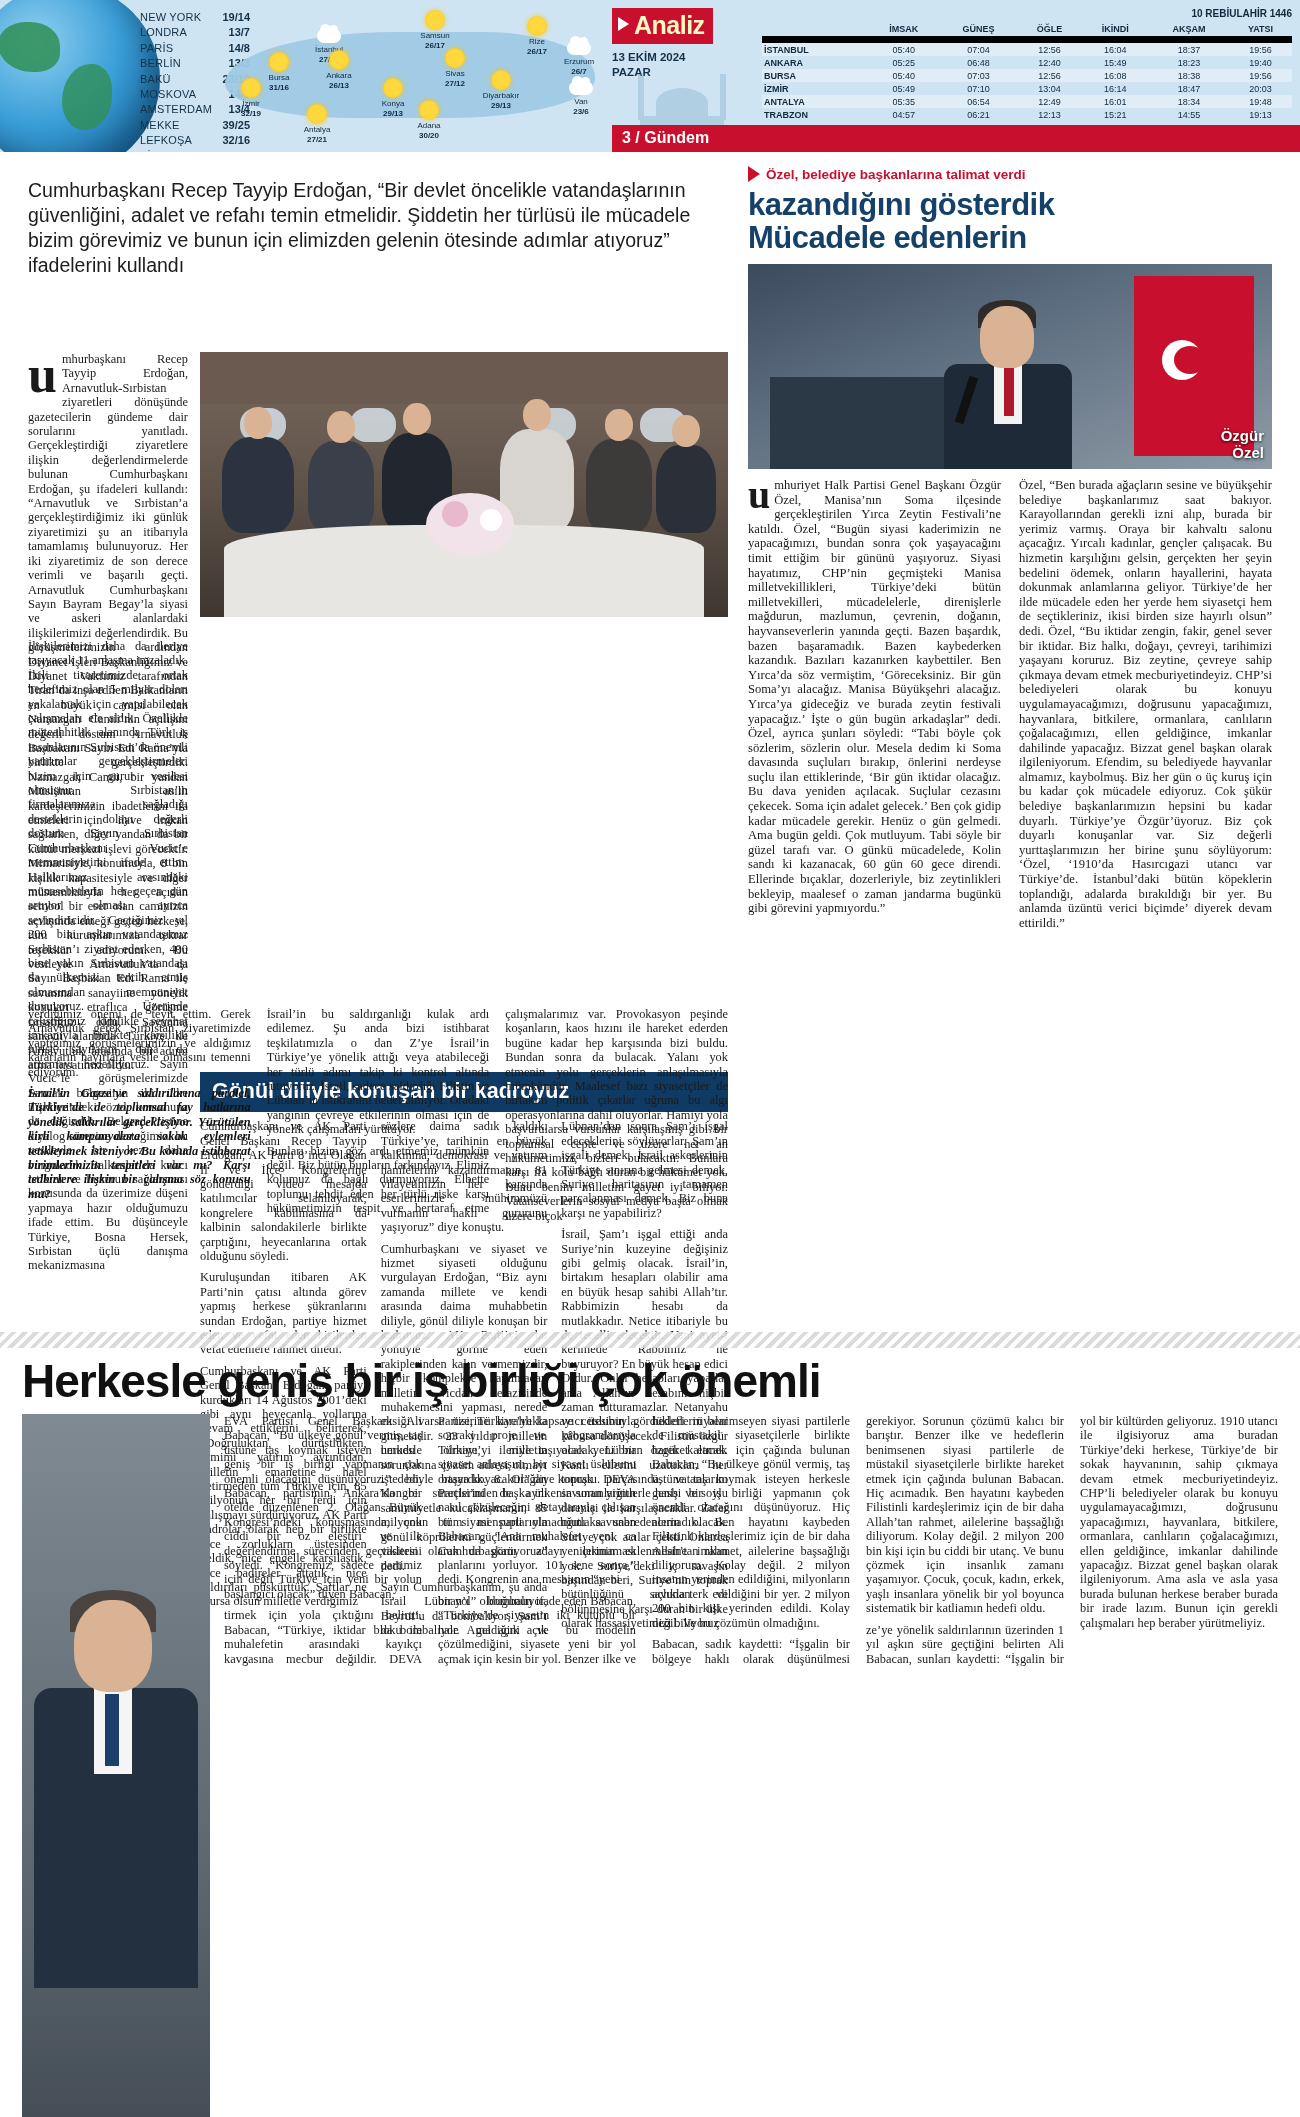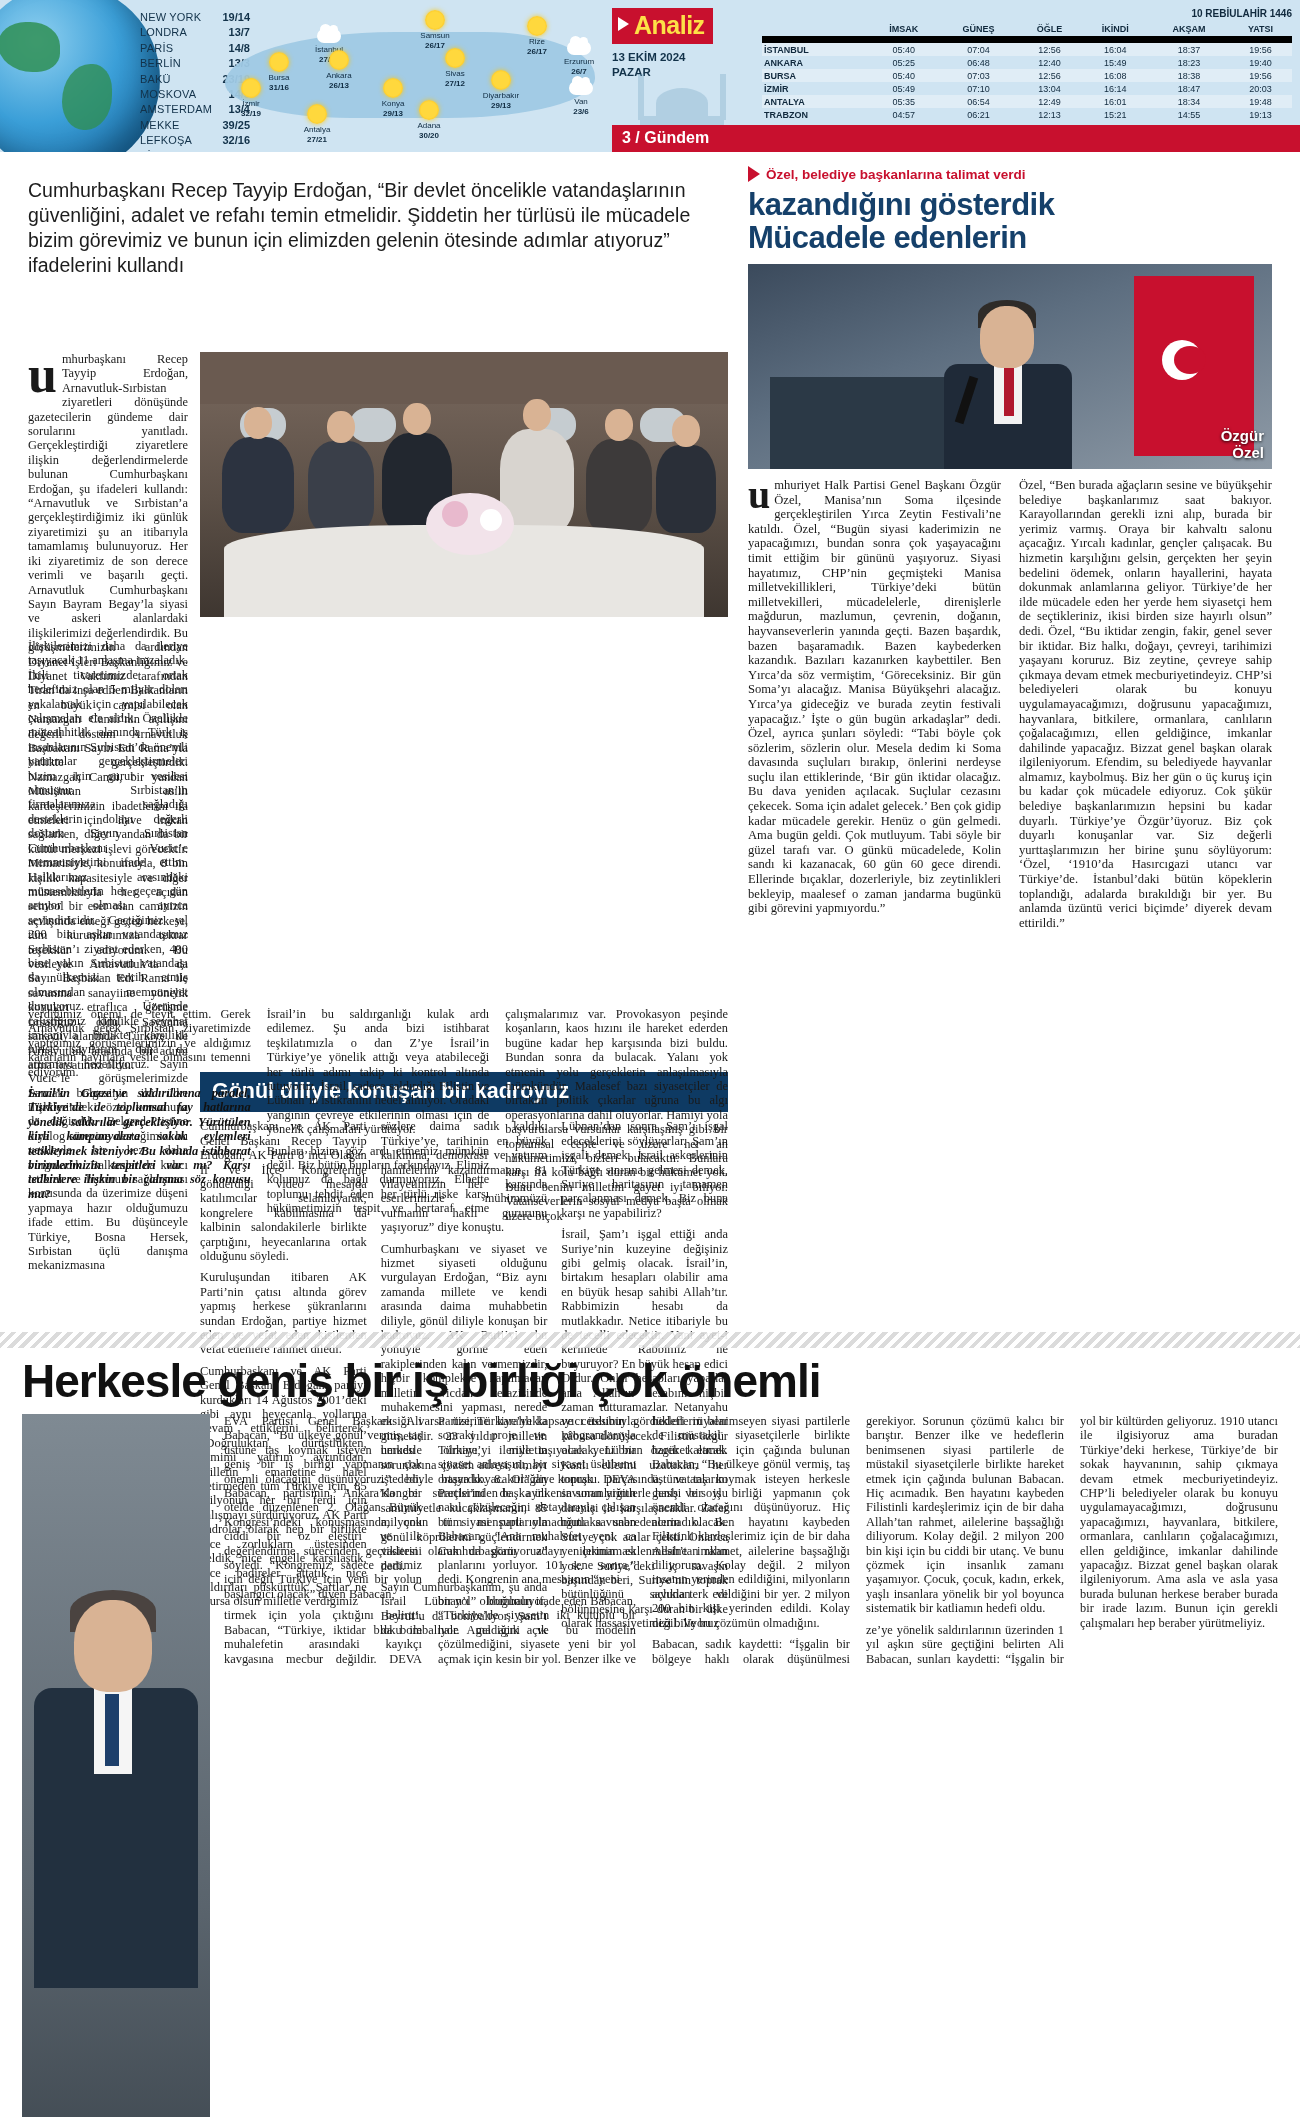--- a/index.html
+++ b/index.html
@@ -69,21 +69,21 @@
   }
   .mapcity .cloud:before{content:"";position:absolute;left:3px;top:-5px;width:11px;height:11px;background:#fff;border-radius:50%;}
   .mapcity .cloud:after{content:"";position:absolute;right:3px;top:-4px;width:9px;height:9px;background:#fff;border-radius:50%;}
   .mapcity b { font-weight:bold; display:block; }
 
   
   .analizbox {
     position:absolute; left:612px; top:8px; width:140px; height:136px;
   }
   .analiz-logo {
-    background:#c8102e; color:#fde047; font-family:"Liberation Sans", sans-serif;
+    background:#c8102e; color:#fef9c3; font-family:"Liberation Sans", sans-serif;
     font-weight:bold; font-size:25px; padding:3px 8px 4px 22px; letter-spacing:-.5px;
     position:relative; display:inline-block;
   }
   .analiz-logo .tri {
     position:absolute; left:6px; top:9px; width:0;height:0;
     border-left:11px solid #fff; border-top:7px solid transparent; border-bottom:7px solid transparent;
   }
   .analiz-date {
     font-family:"Liberation Sans", sans-serif; font-size:11.5px; color:#12324a;
     margin-top:6px; line-height:15px; font-weight:bold;

